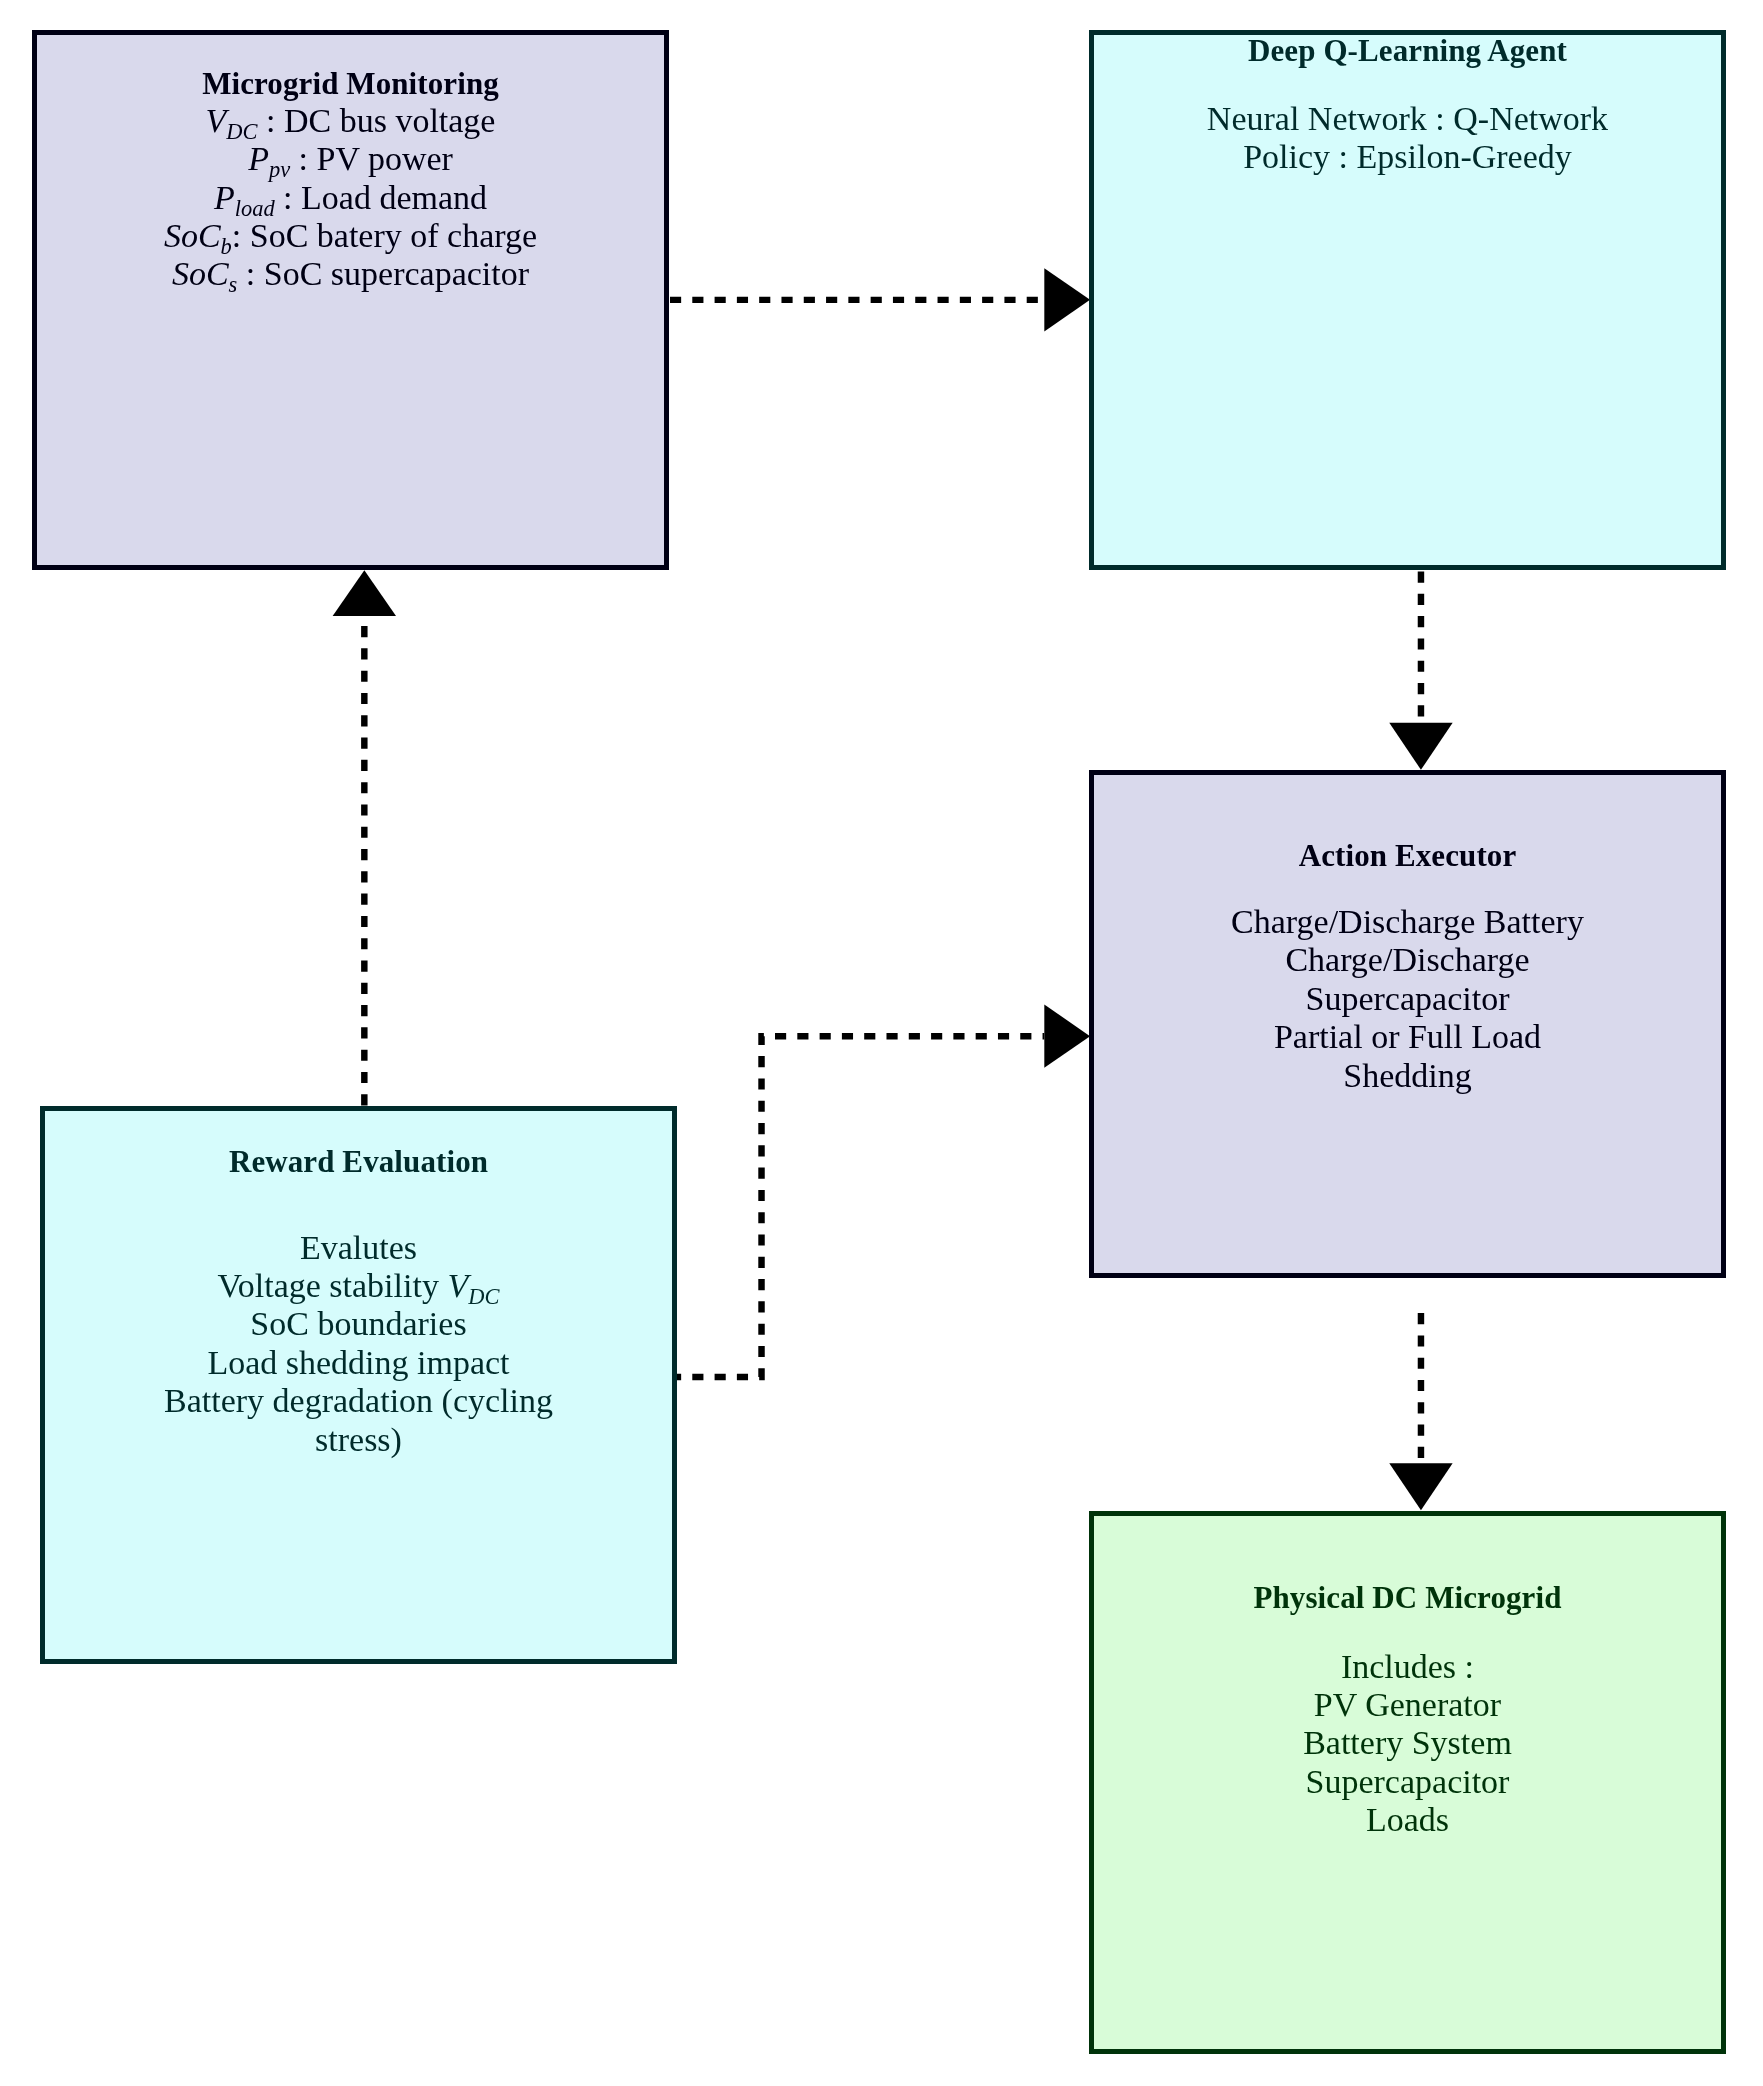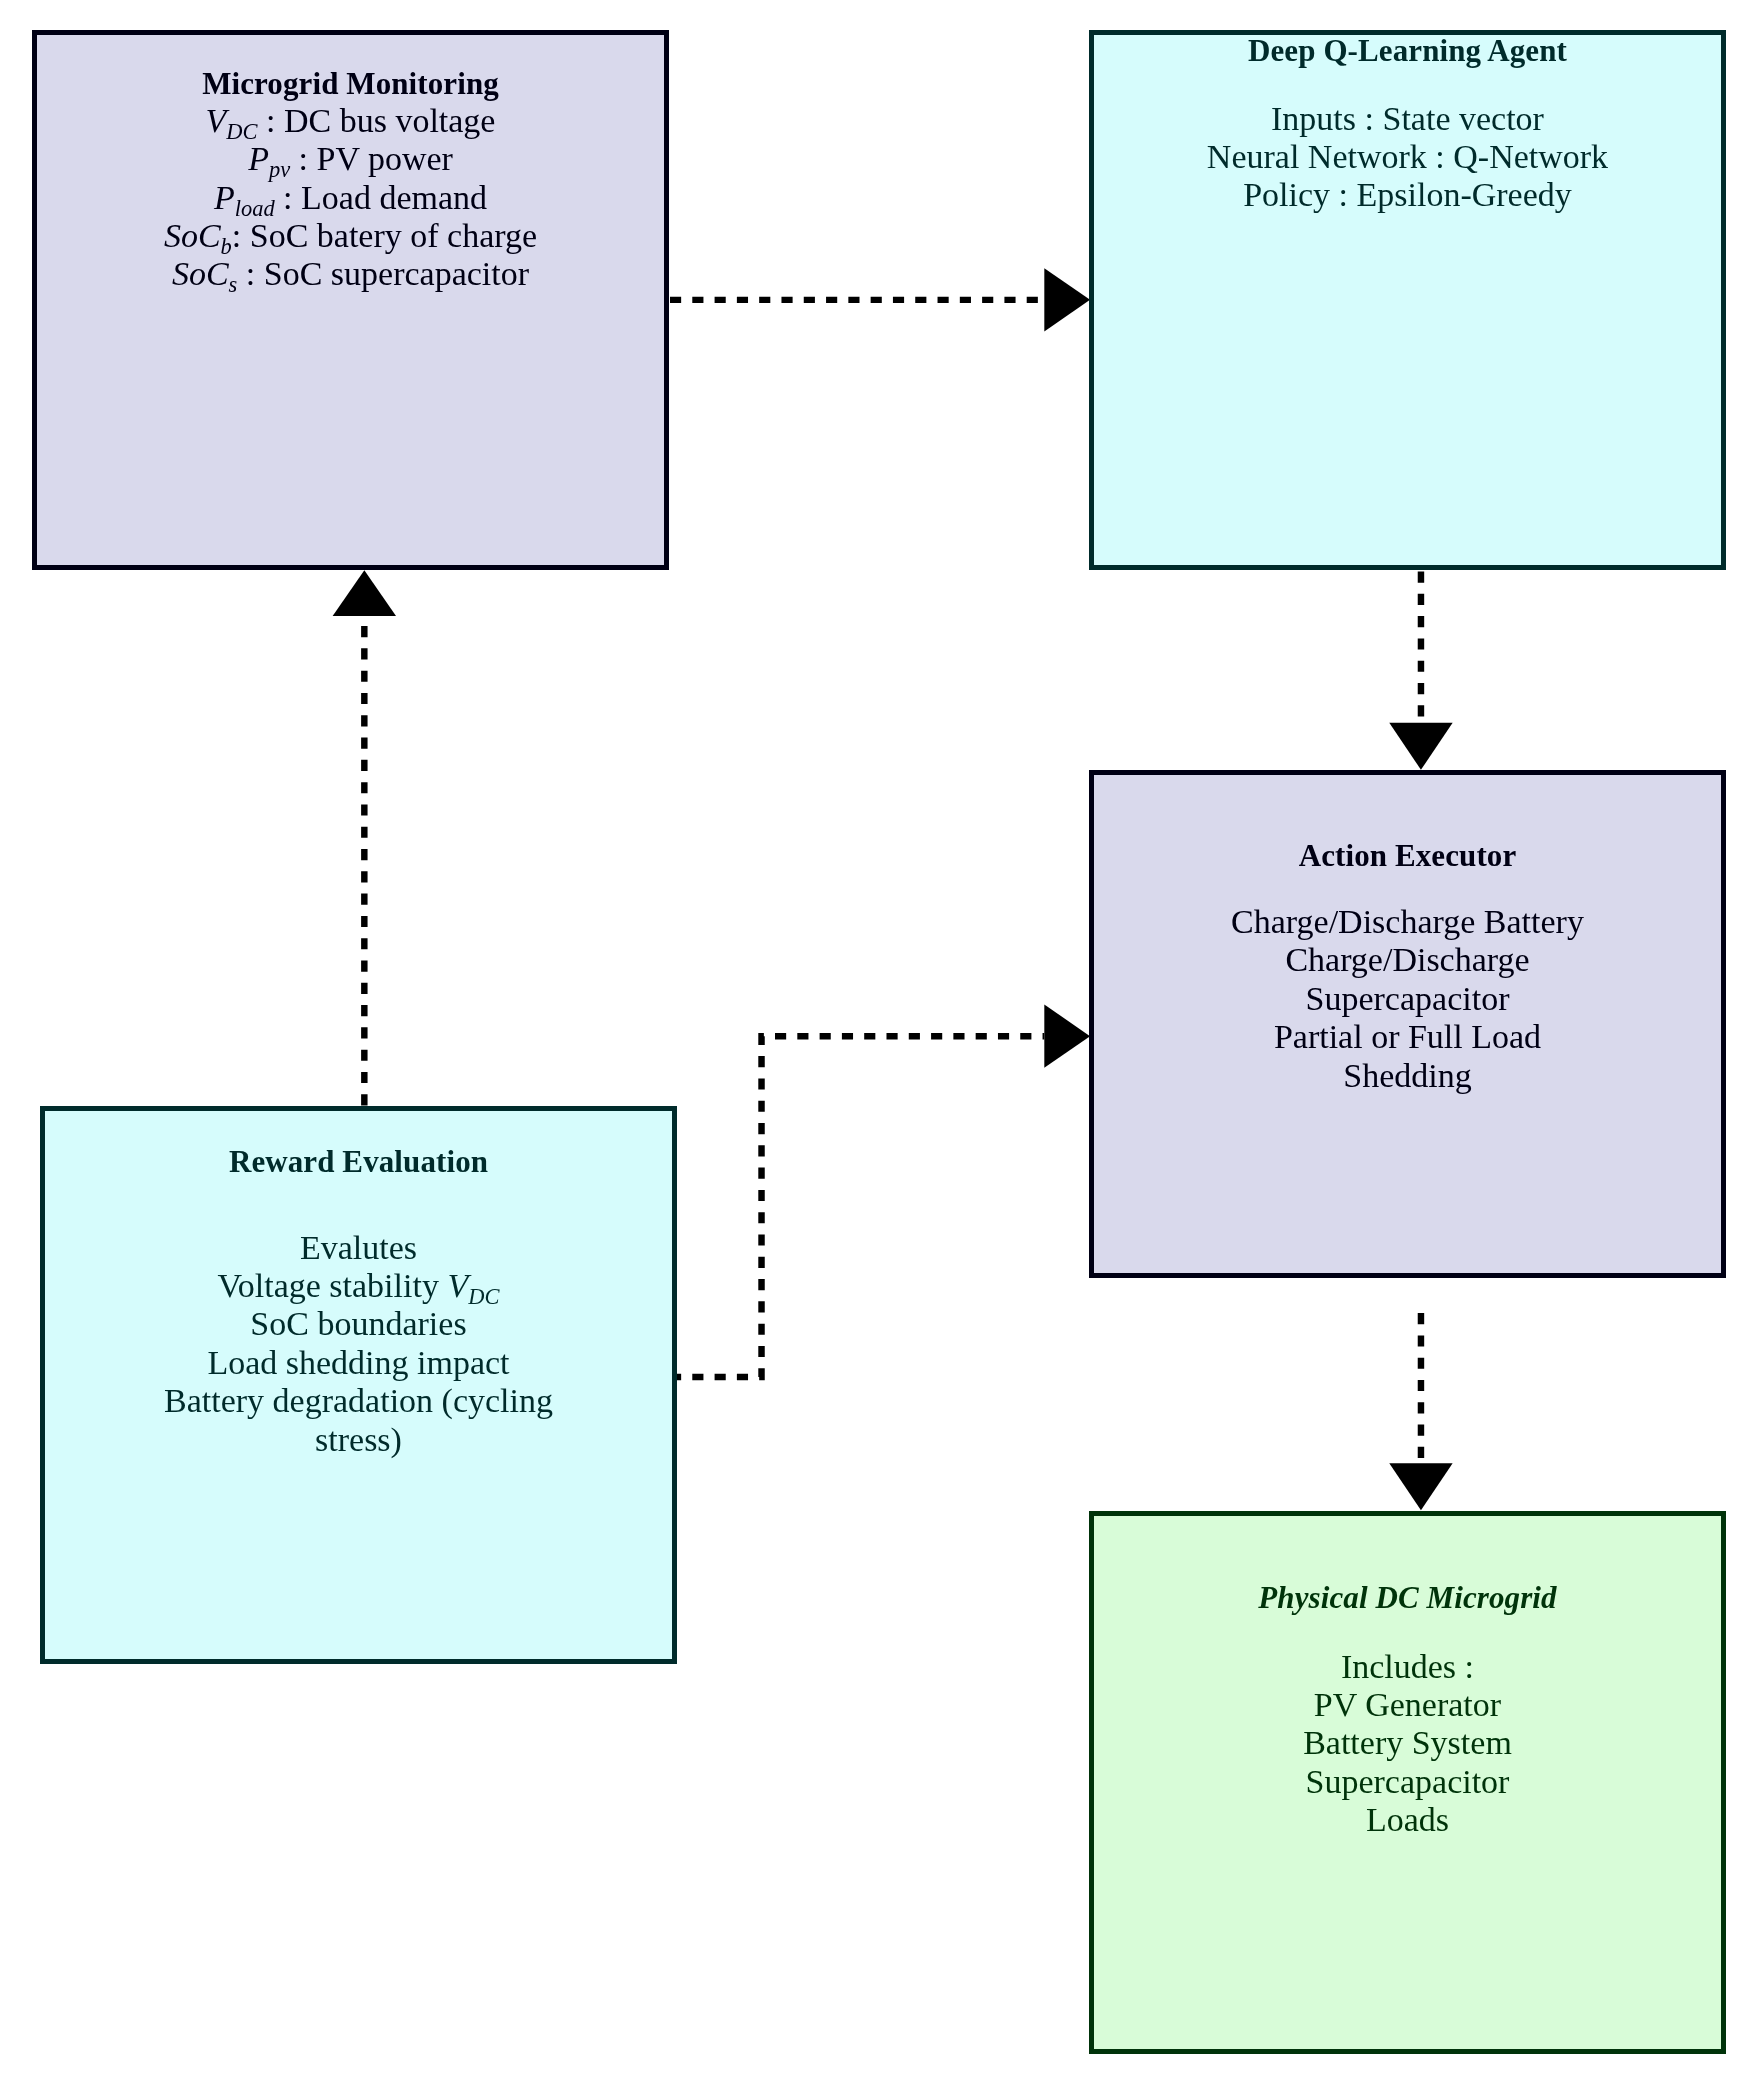--- a/index.html
+++ b/index.html
@@ -64,21 +64,21 @@
 
   #node-monitoring .title { margin-top: 33px; }
   #node-monitoring .body  { margin-top: 1.2px; }
 
   #node-agent .title { }
   #node-agent .body  { margin-top: 32px; }
 
   #node-executor .title { margin-top: 65px; }
   #node-executor .body  { margin-top: 30.5px; }
 
-  #node-microgrid .title { margin-top: 66px; font-style: italic; }
+  #node-microgrid .title { margin-top: 66px; }
   #node-microgrid .body  { margin-top: 33px; }
 
   #node-reward .title { margin-top: 35px; }
   #node-reward .body  { margin-top: 50px; }
 
   
   .sym {
     font-style: italic;
     font-family: "Liberation Serif", "DejaVu Serif", serif;
   }
@@ -152,21 +152,20 @@
       </div>
       <div class="line">
         <span class="sym"><span>SoC</span><sub>s</sub></span><span> : SoC supercapacitor</span>
       </div>
     </div>
   </div>
 
   <div class="node cyan" id="node-agent">
     <div class="title">Deep Q-Learning Agent</div>
     <div class="body">
-      <div class="line">Inputs : State vector</div>
       <div class="line">Neural Network : Q-Network</div>
       <div class="line">Policy : Epsilon-Greedy</div>
     </div>
   </div>
 
   <div class="node lavender" id="node-executor">
     <div class="title">Action Executor</div>
     <div class="body">
       <div class="line">Charge/Discharge Battery</div>
       <div class="line">Charge/Discharge</div>

